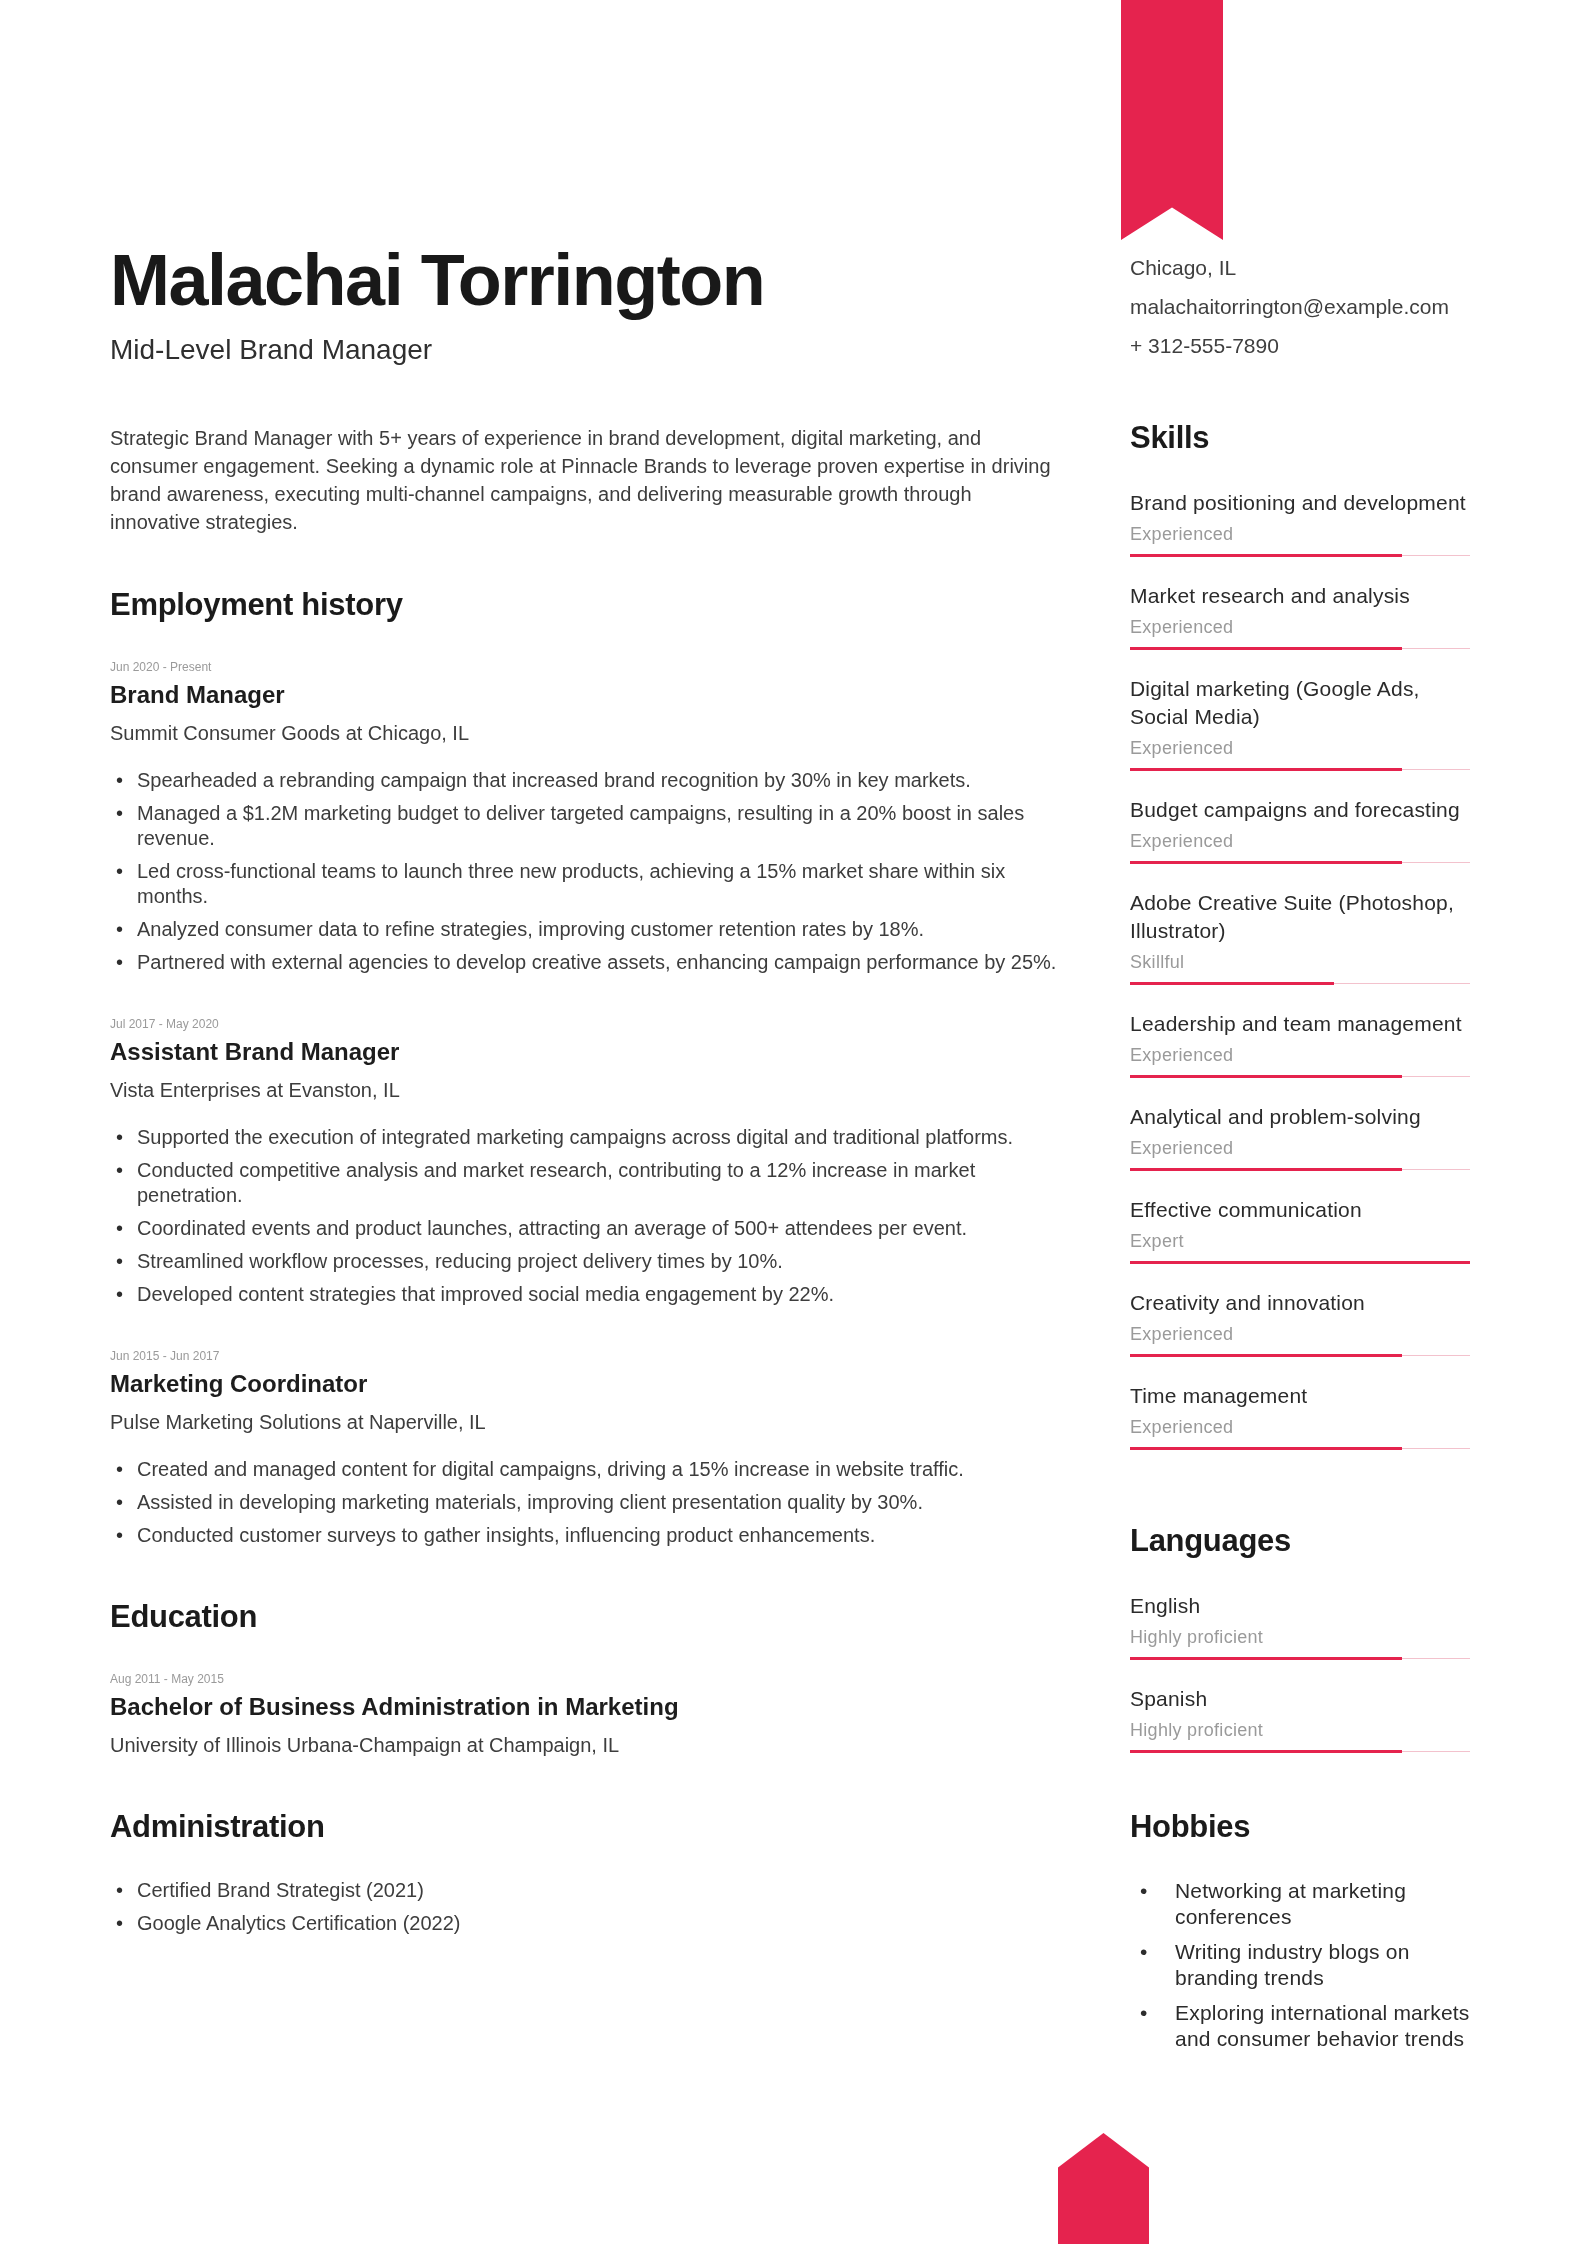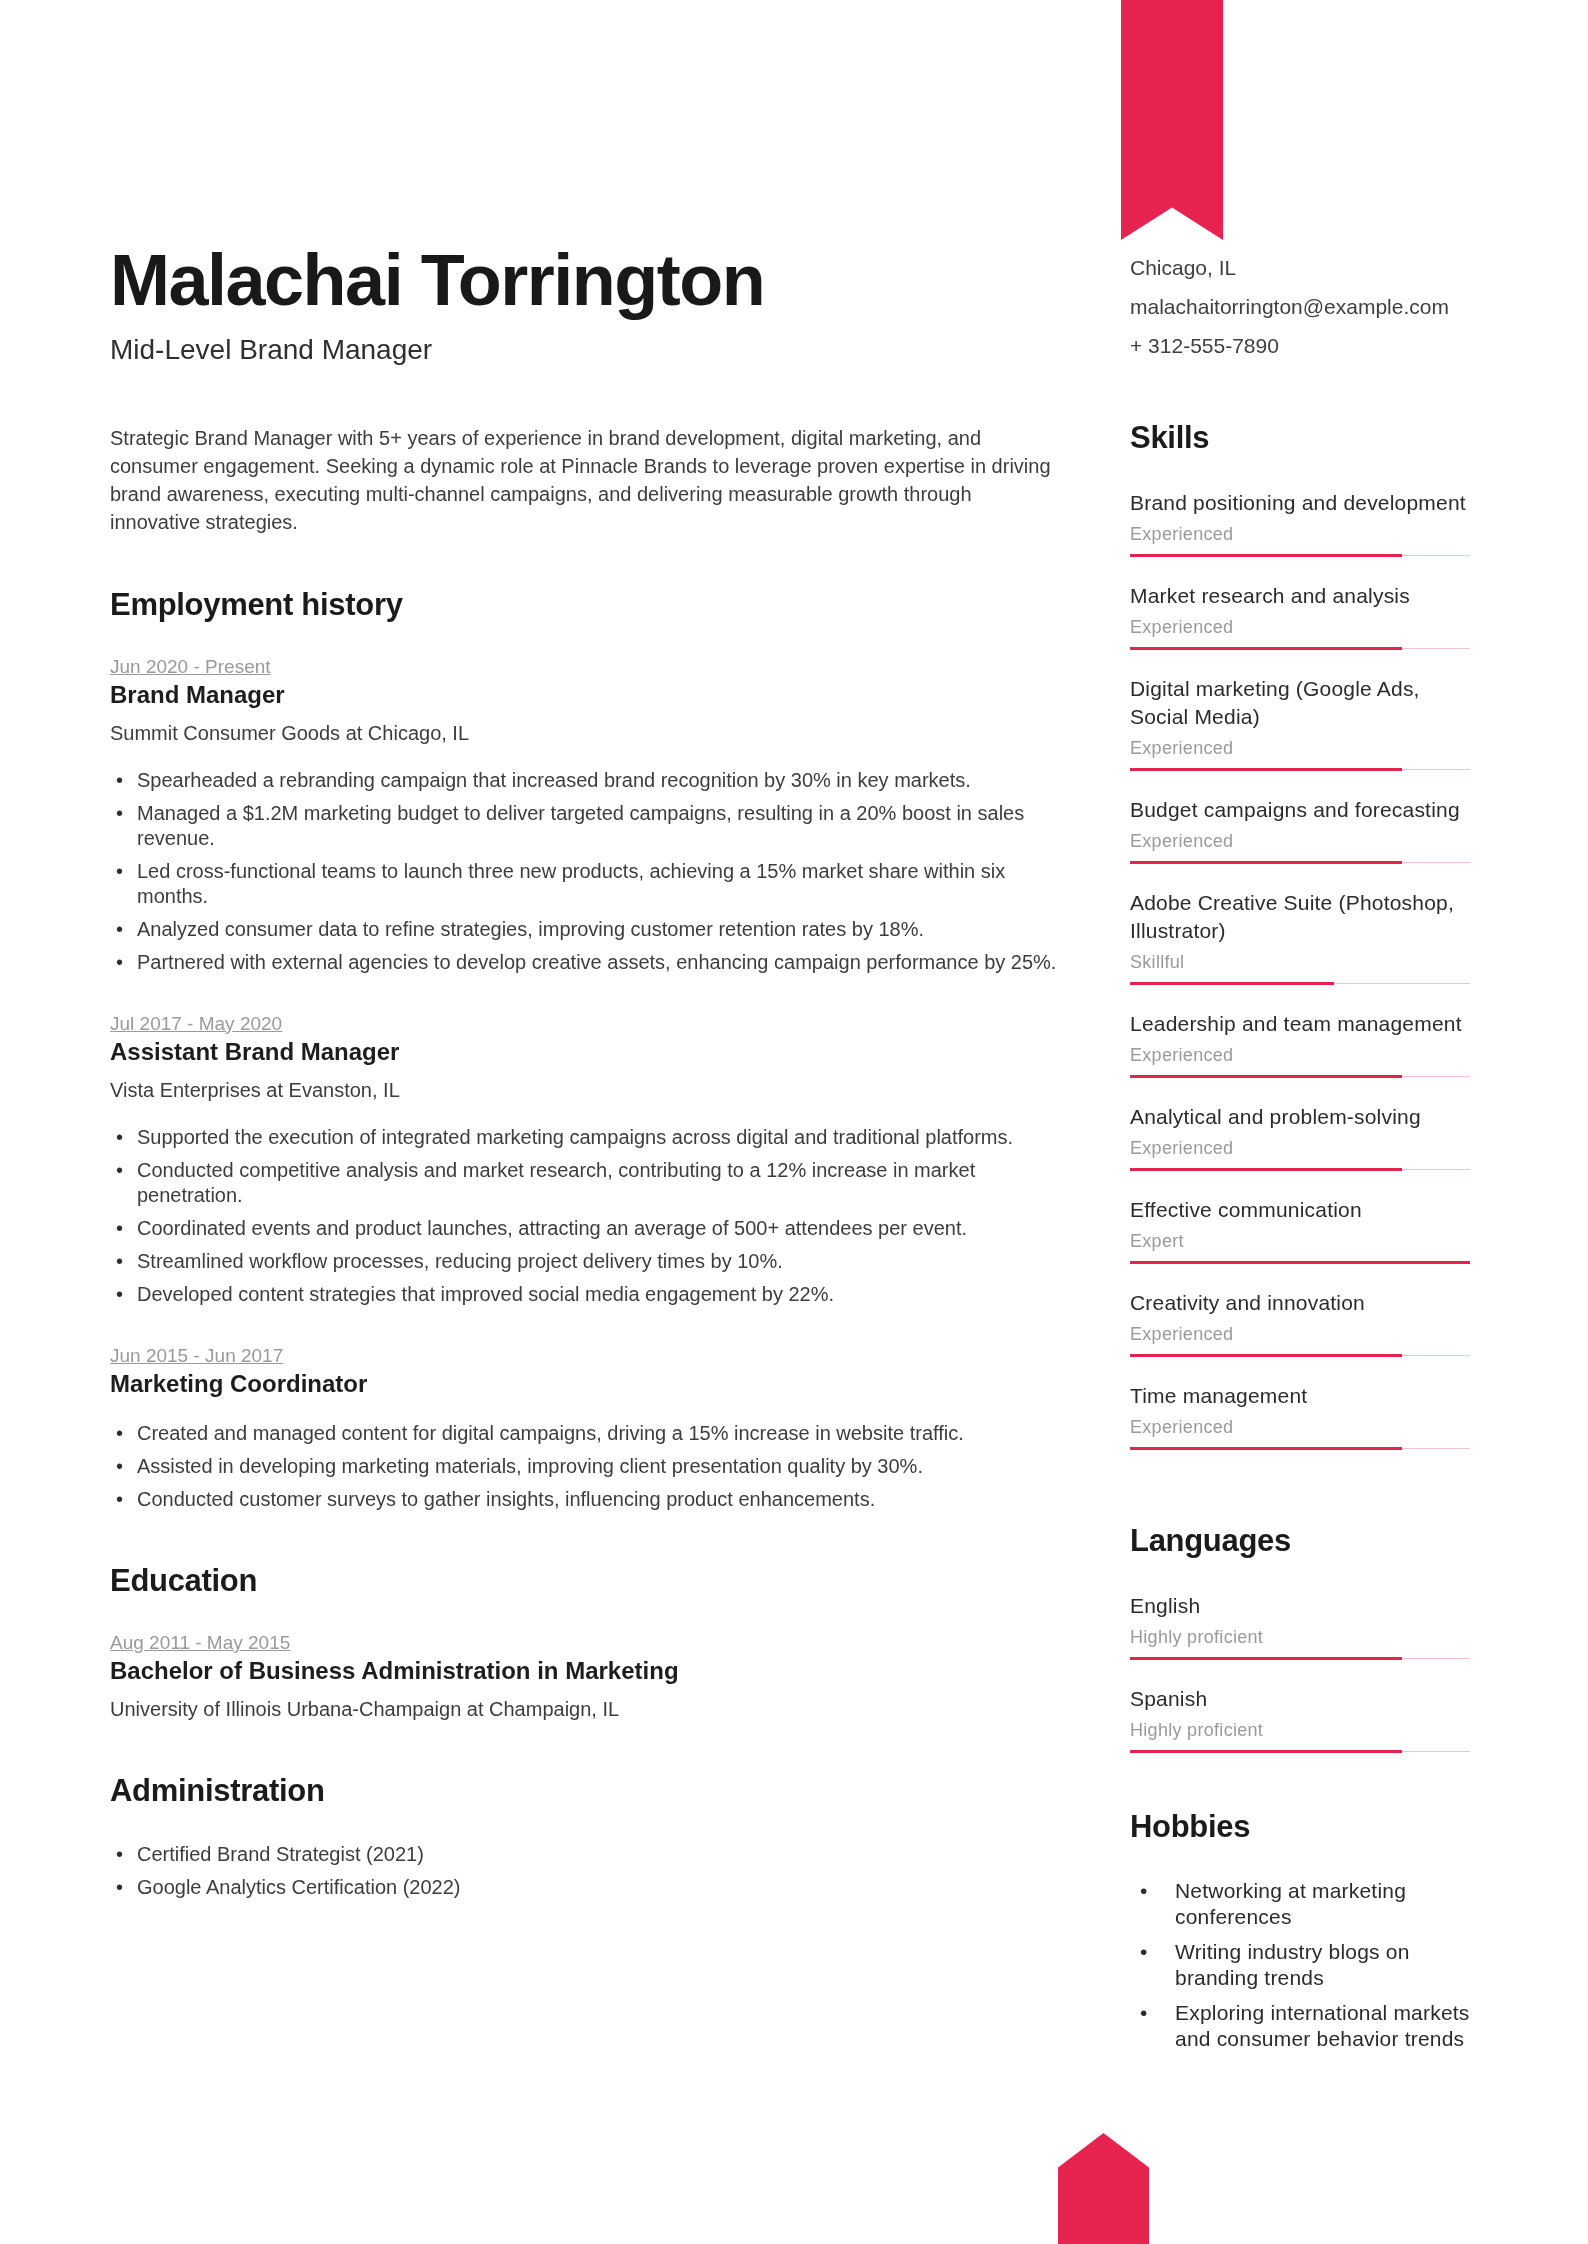--- a/index.html
+++ b/index.html
@@ -38,21 +38,21 @@
   
   .summary{margin:56px 0 0 0;font-size:20px;line-height:28px;color:var(--body);}
   
   h2{
     margin:0 0 32px 0;font-size:31px;line-height:38px;font-weight:700;color:var(--ink);
     letter-spacing:-0.3px;
   }
   .main-col h2{margin-top:50px;}
   
   .job{margin-bottom:38px;}
-  .dates{font-size:19px;line-height:22px;color:var(--muted);text-decoration:underline;}
+  .dates{font-size:12px;line-height:22px;color:var(--muted);}
   h3{margin:2px 0 0 0;font-size:24px;line-height:30px;font-weight:700;color:#1d1d1d;}
   .company{margin-top:10px;font-size:20px;line-height:26px;color:var(--body);}
   ul.bullets{margin:22px 0 0 0;padding:0;list-style:none;}
   ul.bullets li{
     position:relative;padding-left:27px;margin-bottom:8px;
     font-size:20px;line-height:25px;color:var(--body);
   }
   ul.bullets li::before{content:"•";position:absolute;left:6px;top:0;color:#2d2d2d;}
   .edu-item{margin-bottom:28px;}
   
@@ -115,20 +115,21 @@
             <li>Conducted competitive analysis and market research, contributing to a 12% increase in market penetration.</li>
             <li>Coordinated events and product launches, attracting an average of 500+ attendees per event.</li>
             <li>Streamlined workflow processes, reducing project delivery times by 10%.</li>
             <li>Developed content strategies that improved social media engagement by 22%.</li>
           </ul>
         </article>
 
         <article class="job">
           <div class="dates">Jun 2015 - Jun 2017</div>
           <h3>Marketing Coordinator</h3>
+          <div class="company">Pulse Marketing Solutions at Naperville, IL</div>
           <ul class="bullets">
 
           <li>Created and managed content for digital campaigns, driving a 15% increase in website traffic.</li>
             <li>Assisted in developing marketing materials, improving client presentation quality by 30%.</li>
             <li>Conducted customer surveys to gather insights, influencing product enhancements.</li>
           </ul>
         </article>
       </div>
   </section>
 

